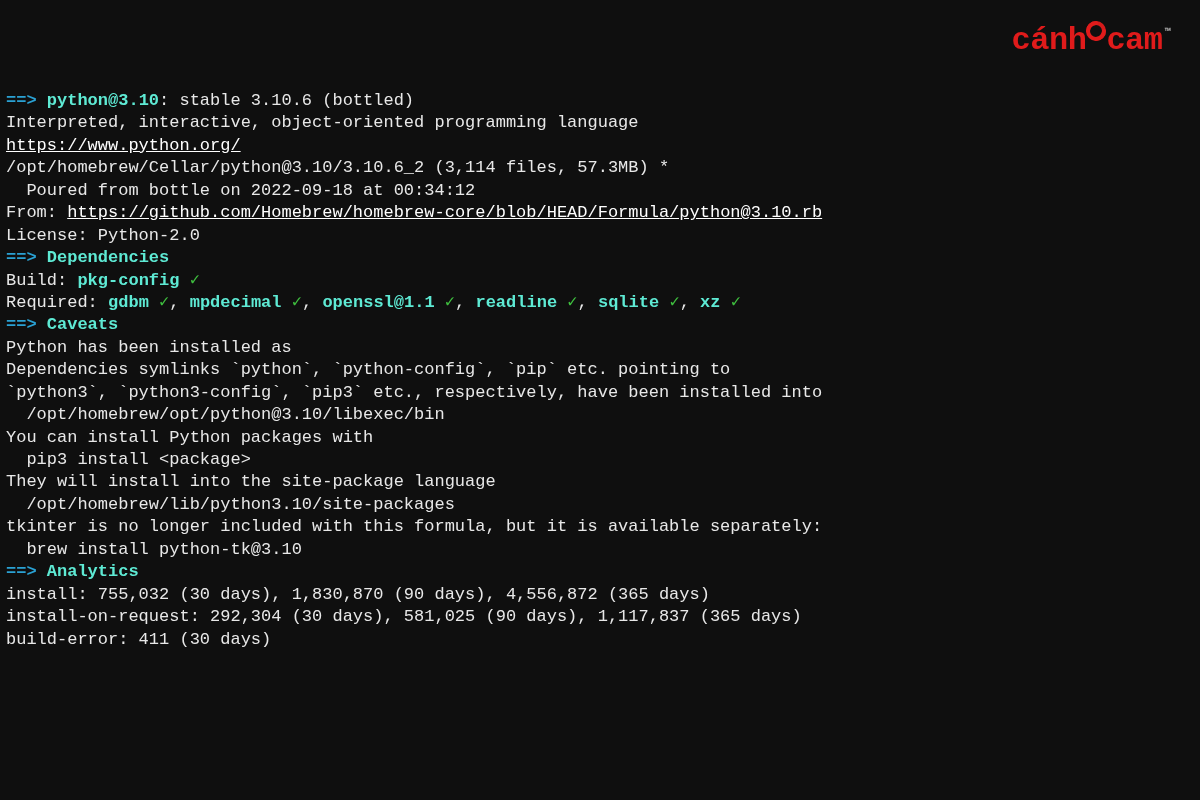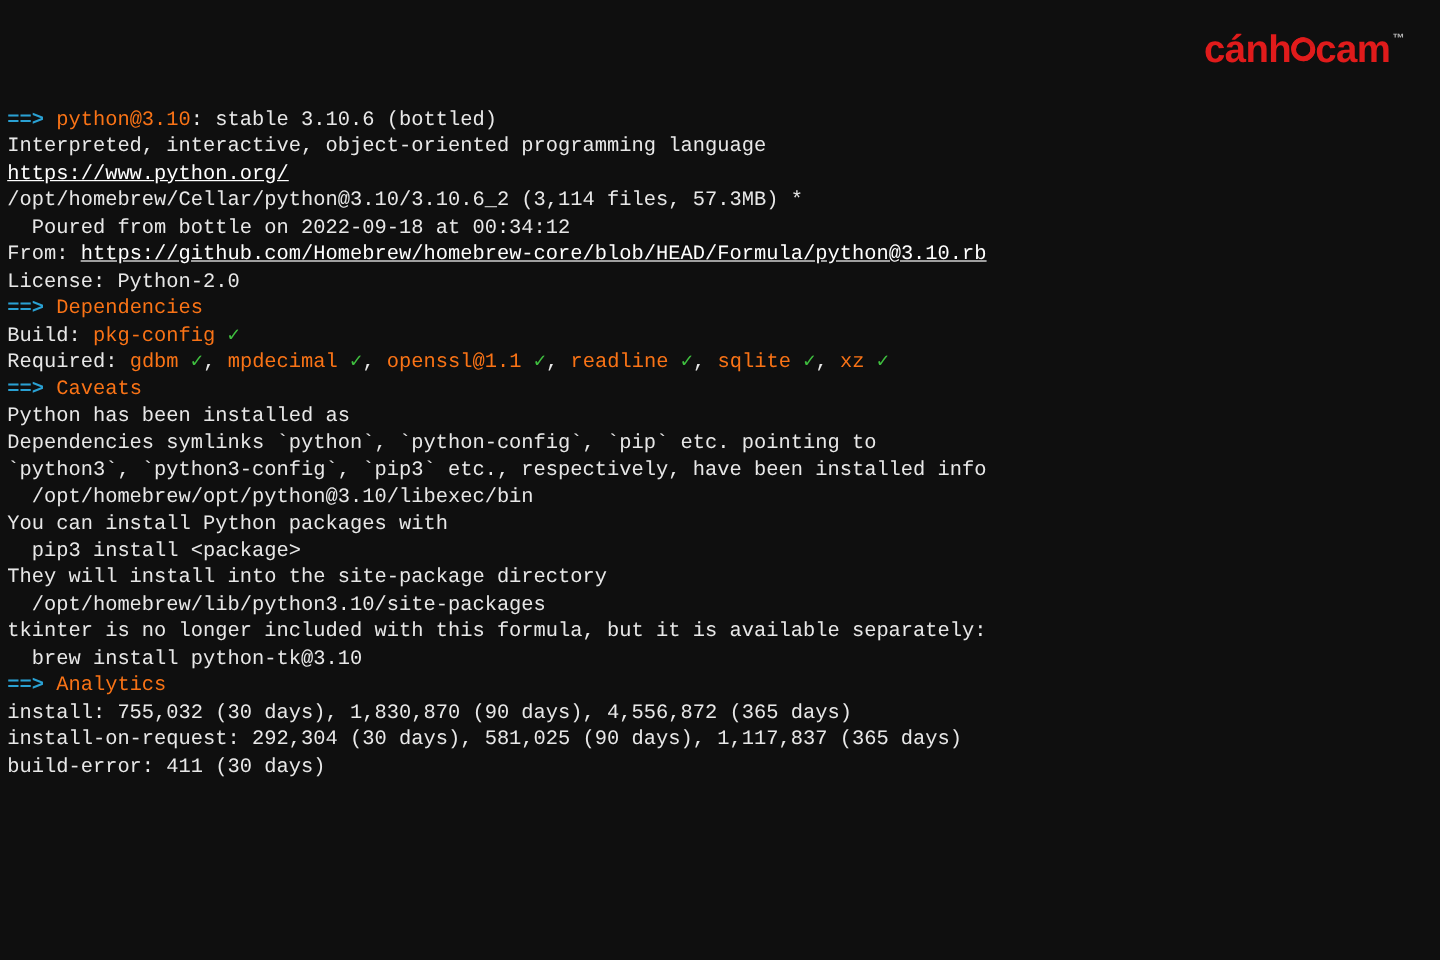--- a/index.html
+++ b/index.html
@@ -14,30 +14,30 @@
     overflow: hidden;
     position: relative;
     padding-top: 90px;
     padding-left: 6px;
   }
   .logo {
     position: absolute;
     top: 20px;
     right: 30px;
     color: #e01b1b;
-    font-family: Liberation Sans, sans-serif;
+    font-family: Liberation Mono, monospace;
     font-weight: 700;
     font-size: 32px;
     letter-spacing: -0.5px;
     display: flex;
-    align-items: center;
+    align-items: flex-start;
   }
   .logo sup { font-size: 10px; color: #bbb; margin-left: 2px; align-self: flex-start; margin-top: 6px;}
   .arrow { color: #2aa1d3; font-weight: bold; }
-  .bold { font-weight: normal; color: #f97316; }
+  .bold { font-weight: bold; color: #5eead4; }
   .link { text-decoration: underline; color: #ffffff; }
   .green { color: #3fbf3f; font-weight: bold; }
   .line { white-space: pre; }
 </style>
 </head>
 <body>
 
 <div class="logo">
   <span>cánh</span>
   <svg width="22" height="22" viewBox="0 0 22 22" style="margin:0 -1px;">
@@ -68,26 +68,26 @@
 
 <div class="line"><span>Build: </span><span class="bold">pkg-config</span> <span class="green">✓</span></div>
 
 <div class="line"><span>Required: </span><span class="bold">gdbm</span> <span class="green">✓</span>, <span class="bold">mpdecimal</span> <span class="green">✓</span>, <span class="bold">openssl@1.1</span> <span class="green">✓</span>, <span class="bold">readline</span> <span class="green">✓</span>, <span class="bold">sqlite</span> <span class="green">✓</span>, <span class="bold">xz</span> <span class="green">✓</span></div>
 
 <div class="line"><span class="arrow">==&gt;</span> <span class="bold">Caveats</span></div>
 
 <div class="line">Python has been installed as</div>
 <div class="line"></div>
 <div class="line">Dependencies symlinks `python`, `python-config`, `pip` etc. pointing to</div>
-<div class="line">`python3`, `python3-config`, `pip3` etc., respectively, have been installed info</div>
+<div class="line">`python3`, `python3-config`, `pip3` etc., respectively, have been installed into</div>
 <div class="line">  /opt/homebrew/opt/python@3.10/libexec/bin</div>
 <div class="line"></div>
 <div class="line">You can install Python packages with</div>
 <div class="line">  pip3 install &lt;package&gt;</div>
-<div class="line">They will install into the site-package directory</div>
+<div class="line">They will install into the site-package language</div>
 <div class="line">  /opt/homebrew/lib/python3.10/site-packages</div>
 <div class="line"></div>
 <div class="line">tkinter is no longer included with this formula, but it is available separately:</div>
 <div class="line">  brew install python-tk@3.10</div>
 <div class="line"></div>
 
 <div class="line"><span class="arrow">==&gt;</span> <span class="bold">Analytics</span></div>
 
 <div class="line">install: 755,032 (30 days), 1,830,870 (90 days), 4,556,872 (365 days)</div>
 <div class="line">install-on-request: 292,304 (30 days), 581,025 (90 days), 1,117,837 (365 days)</div>

